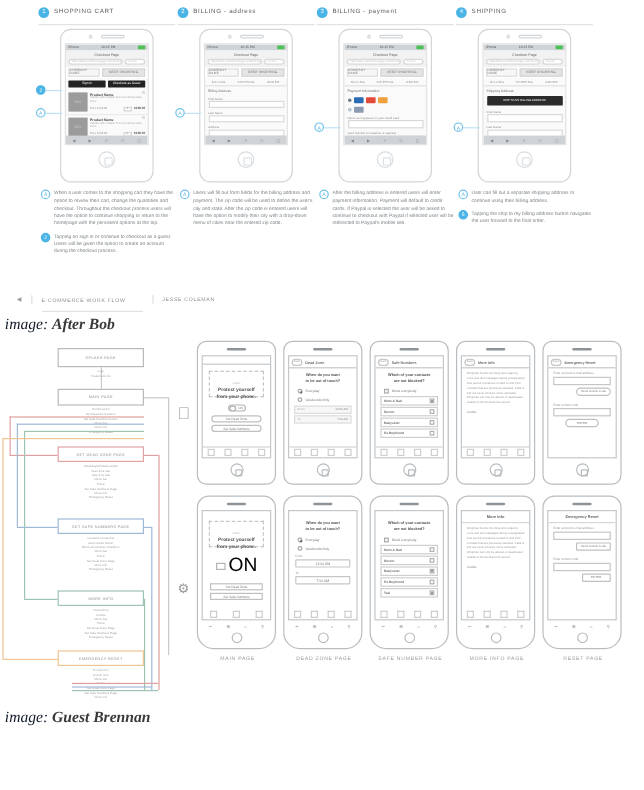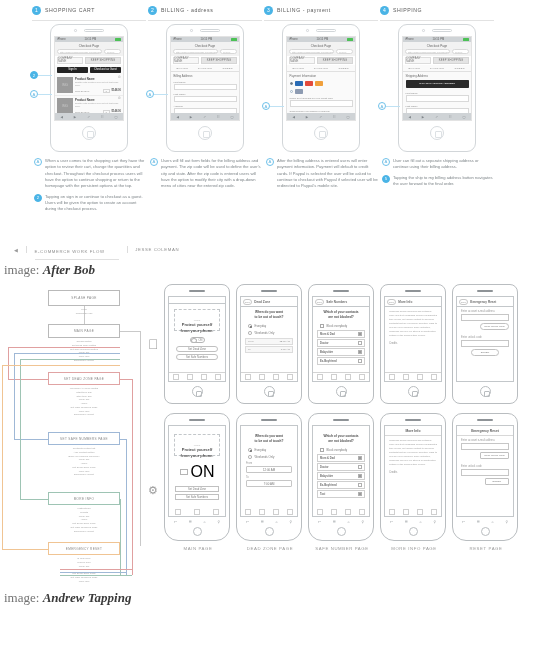--- a/index.html
+++ b/index.html
@@ -11,21 +11,21 @@
     overflow:hidden;
     position:relative;
   }
 
   
   .sec { position:relative; width:537px; }
   .credit {
     font-family:"Liberation Serif", serif;
     font-size:13px; color:#3a3a3a; padding-left:4px;
   }
-  .credit .lbl { color:#737373; }
+  .credit .lbl { font-style:italic; color:#0f172a; }
   .credit .nm  { font-weight:bold; font-style:italic; }
 
   
   #ecom { height:278px; background:#fff; padding-top:2px; }
   .ecom-cols { display:flex; padding:0 16px 0 32px; gap:0px; }
   .ecom-col { width:114px; margin-right:2px; }
 
   .col-head { display:flex; align-items:center; gap:4px; height:16px; }
   .step-circle {
     width:9px; height:9px; border-radius:50%;
@@ -983,15 +983,15 @@
           </div>
         <div class="pcell">
             <div class="pglabel">RESET PAGE</div>
           </div>
       </div>
     </div>
   </div>
 
   <div class="credit" style="position:absolute; bottom:2px; left:0;">
     <span class="lbl">image:</span>
-    <span class="nm">Andrew Tapping</span>
+    <span class="nm">Guest Brennan</span>
   </div>
 </div>
 
 </body></html>

